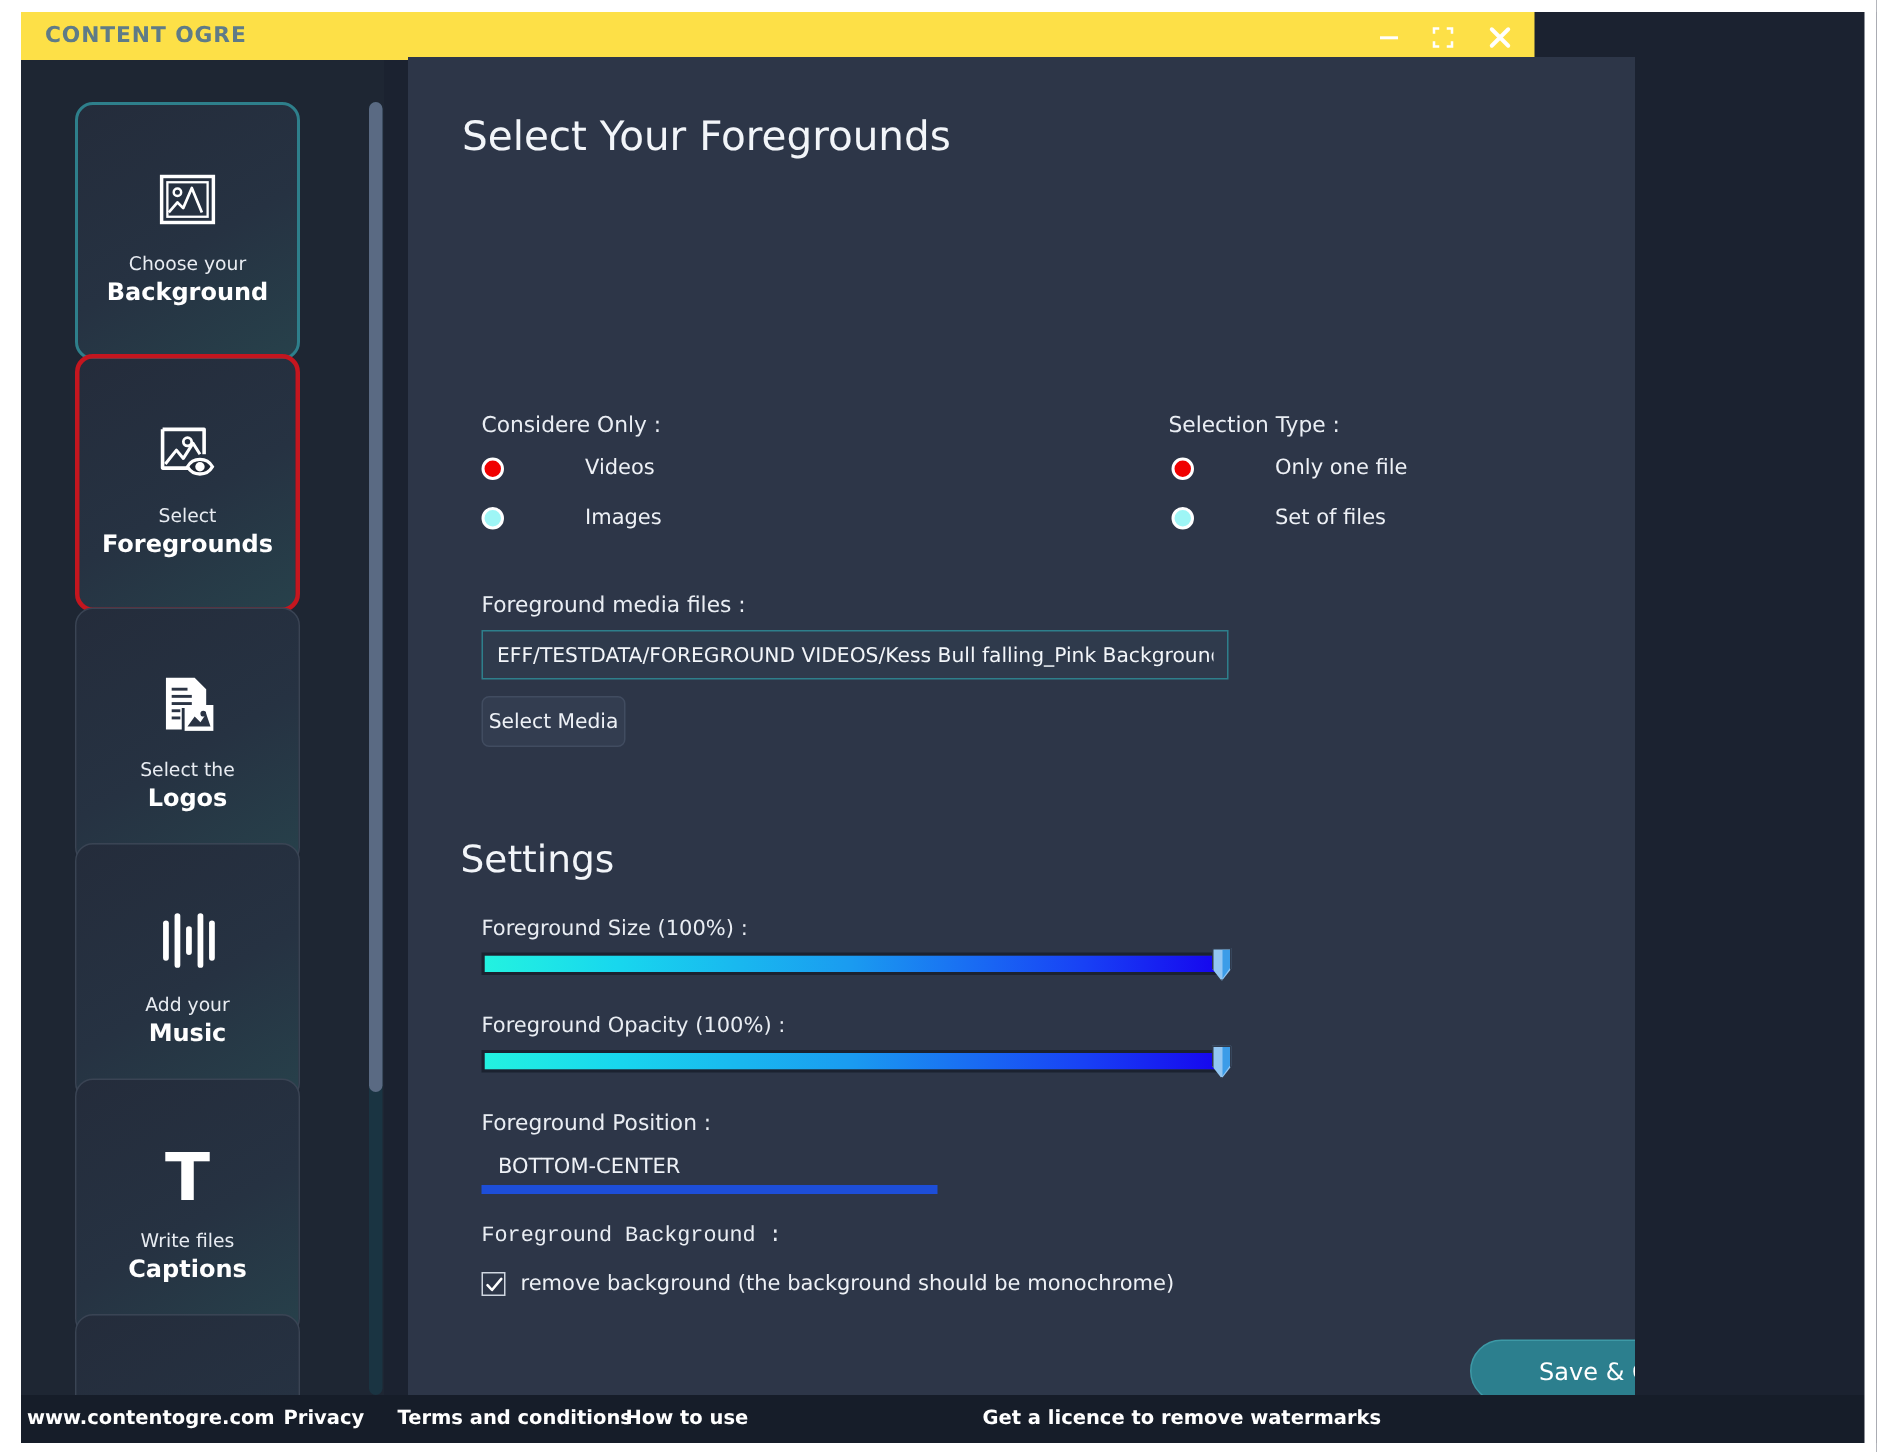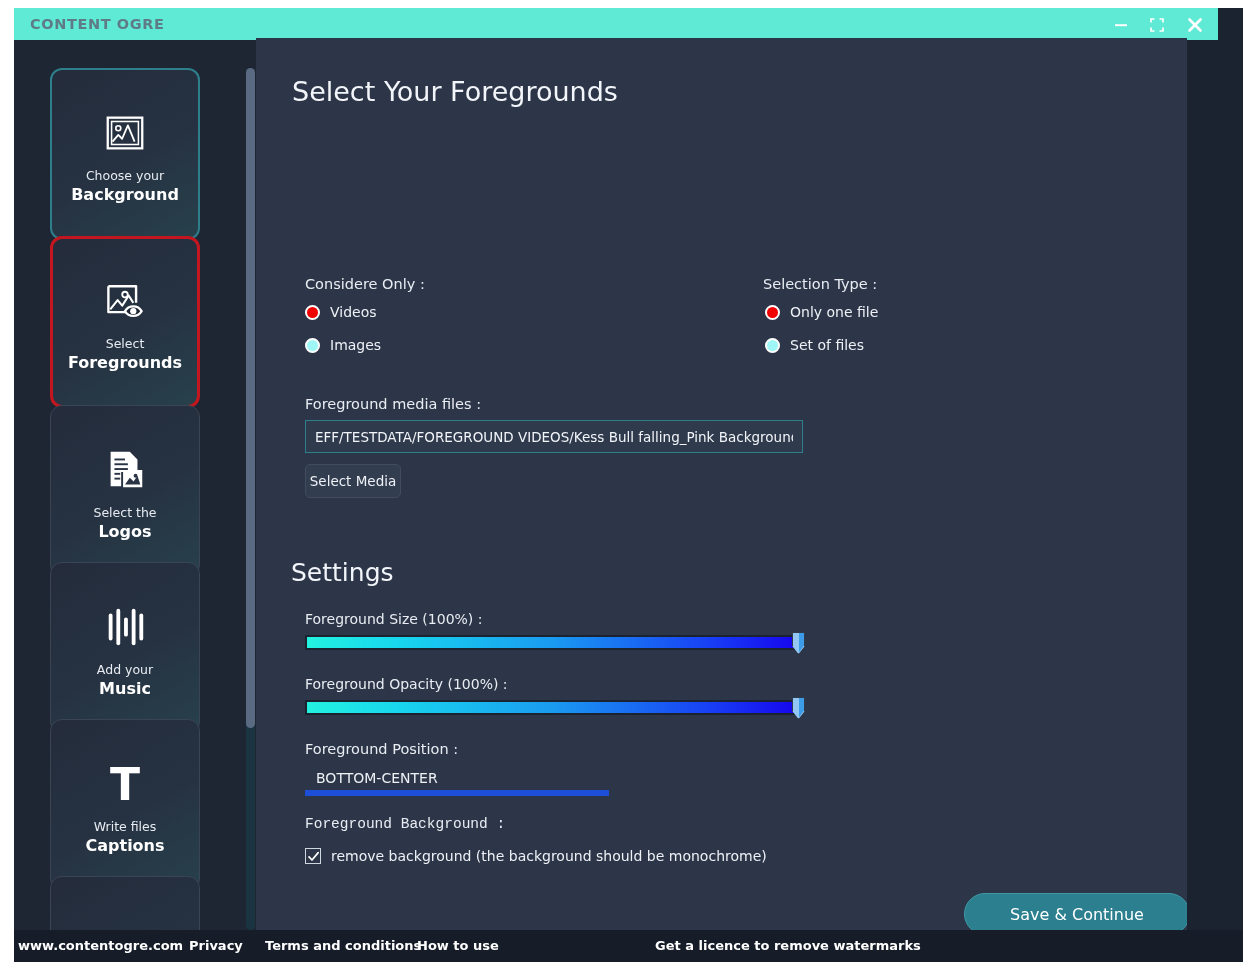--- a/index.html
+++ b/index.html
@@ -18,22 +18,22 @@
   }
   
   #frame-left  { position:absolute; left:0;  top:0; width:14px;  height:968px; background:#ffffff; z-index:40;}
   #frame-right { position:absolute; right:0; top:0; width:8px;   height:968px; background:#ffffff; z-index:40;}
   #frame-top   { position:absolute; left:0;  top:0; width:1251px;height:8px;   background:#ffffff; z-index:40;}
   #frame-bottom{ position:absolute; left:0;  bottom:0;width:1251px;height:6px; background:#ffffff; z-index:40;}
 
   
   #titlebar {
     position: absolute; left: 14px; top: 8px;
-    width: 1204px; height: 32px;
-    background: #5eead4;
+    width: 1009px; height: 32px;
+    background: #fde047;
   }
   #app-title {
     position: absolute; left: 16px; top: 8px;
     font-size: 14.5px; font-weight: bold;
     letter-spacing: .6px;
     color: #5f7b87;
   }
   .winbtn {
     position: absolute; top: 6px;
     width: 30px; height: 22px;
@@ -74,22 +74,22 @@
   }
   #scrollbar-thumb {
     position: absolute; left: 0; top: 0;
     width: 9px; height: 660px;
     background: #5a6a83; border-radius: 5px;
     cursor: pointer;
   }
 
   
   #main {
-    position: absolute; left: 256px; top: 38px;
-    width: 931px; height: 892px;
+    position: absolute; left: 272px; top: 38px;
+    width: 818px; height: 892px;
     background: #2d3648;
     overflow: hidden;
   }
   #page-title {
     position: absolute; left: 36px; top: 38px;
     font-size: 27px; color: #f2f5f9; font-weight: normal;
   }
   #page-desc {
     position: absolute; left: 36px; top: 96px;
     width: 890px;
@@ -104,21 +104,21 @@
     position: absolute;
     display: flex; align-items: center; cursor: pointer;
   }
   .radio {
     width: 15px; height: 15px; border-radius: 50%;
     border: 2px solid #ffffff;
     background: #9ef6f6;
     margin-right: 10px; flex: none;
   }
   .radio.checked { background: #f00000; }
-  .radio-label { font-size: 14px; color: #eef1f6; }
+  .radio-label { font-size: 14px; color: #eef1f6; margin-left: 44px; }
 
   #media-label { position:absolute; left: 49px; top: 358px; }
   #media-input {
     position: absolute; left: 49px; top: 382px;
     width: 498px; height: 33px;
     background: #2f3a4c;
     border: 1px solid #2e7f8b;
     color: #f2f5f9; font-size: 13.5px;
     padding: 0 9px;
     font-family: "DejaVu Sans", "Liberation Sans", sans-serif;

